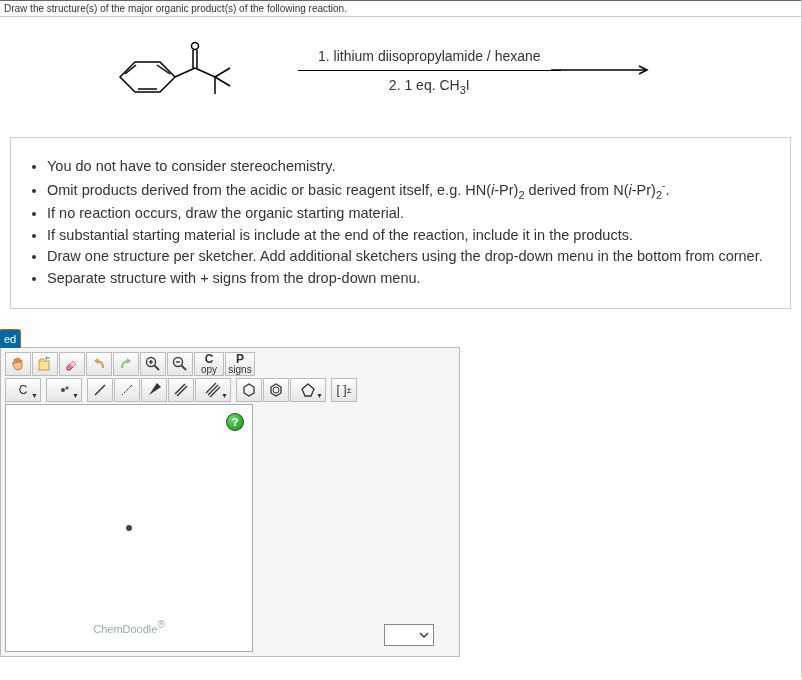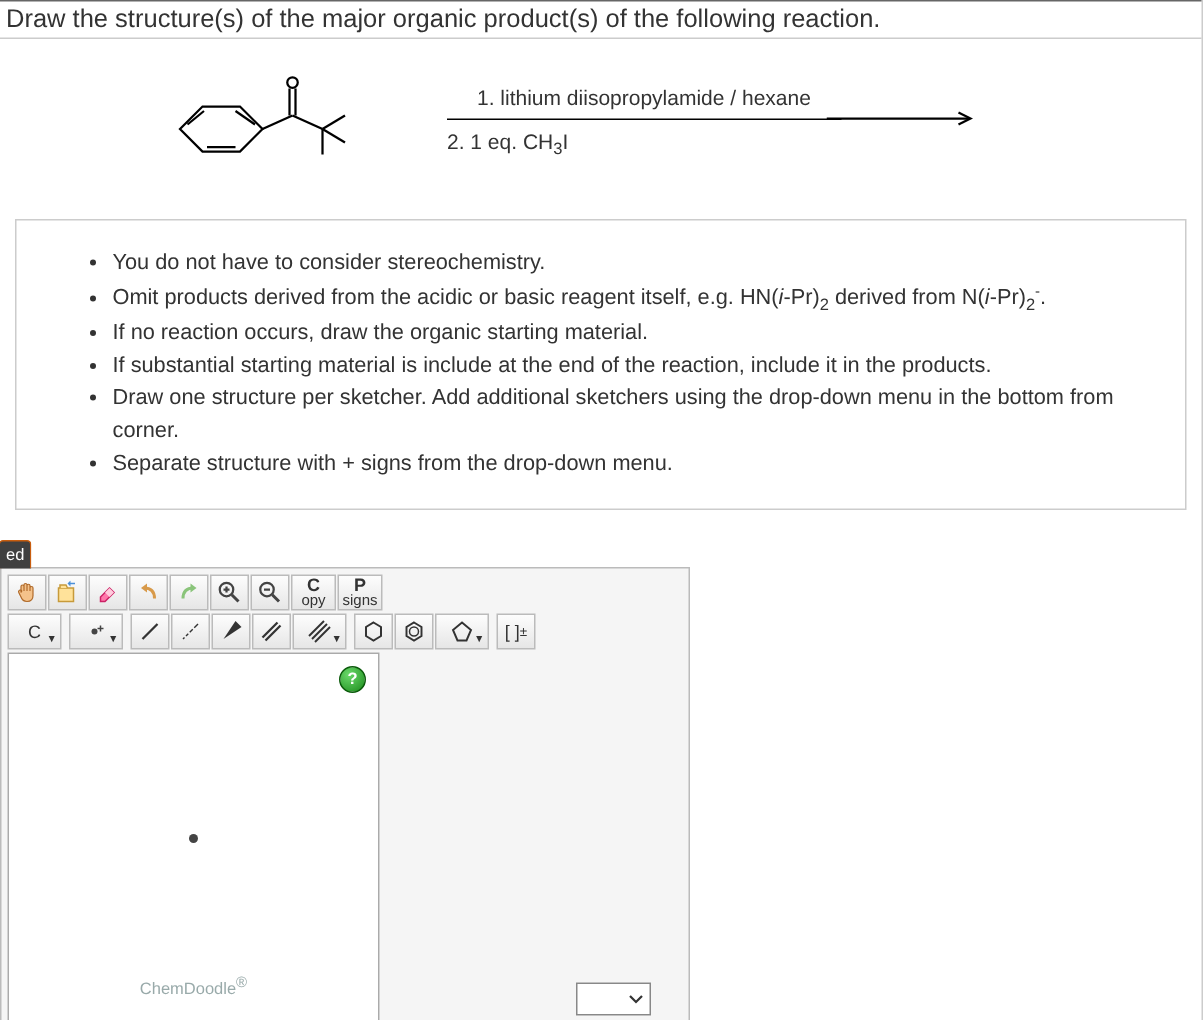--- a/index.html
+++ b/index.html
@@ -13,21 +13,21 @@
       border: 1px solid #ccc;
       border-left: none;
       border-top: none;
       border-bottom: none;
       padding-bottom: 20px;
     }
     .question-header {
       border-top: 1px solid #666;
       border-bottom: 1px solid #ccc;
       padding: 2px 4px;
-      font-size: 17px;
+      font-size: 10px;
     }
     .reaction-area {
       display: flex;
       align-items: center;
       padding: 15px 100px;
       gap: 58px;
     }
     .molecule-svg {
       width: 140px;
       height: 80px;
@@ -41,43 +41,43 @@
       padding: 0 20px 6px 20px;
       position: relative;
     }
     .reaction-arrow {
       position: absolute;
       right: -90px;
       bottom: -5px;
       width: 100px;
     }
     .reaction-line2 {
-      text-align: left;
+      text-align: center;
       padding-top: 6px;
     }
     .instructions-box {
       border: 1px solid #ccc;
       background: #fff;
       margin: 10px 10px 20px 10px;
-      padding: 18px 36px;
+      padding: 18px 8px;
     }
     .instructions-box ul {
       list-style: disc;
       margin-left: 28px;
     }
     .instructions-box li {
       line-height: 1.5;
       font-size: 14.5px;
     }
     .italic { font-style: italic; }
     sub { font-size: 11px; }
     sup { font-size: 10px; }
     .tab-btn {
       display: inline-block;
-      background: #404040;
+      background: #0369a1;
       color: #fff;
       border: 1px solid #c85d0e;
       border-bottom: none;
       padding: 3px 4px;
       font-size: 11px;
       margin-left: -1px;
       position: relative;
       z-index: 2;
       border-radius: 3px 3px 0 0;
     }

